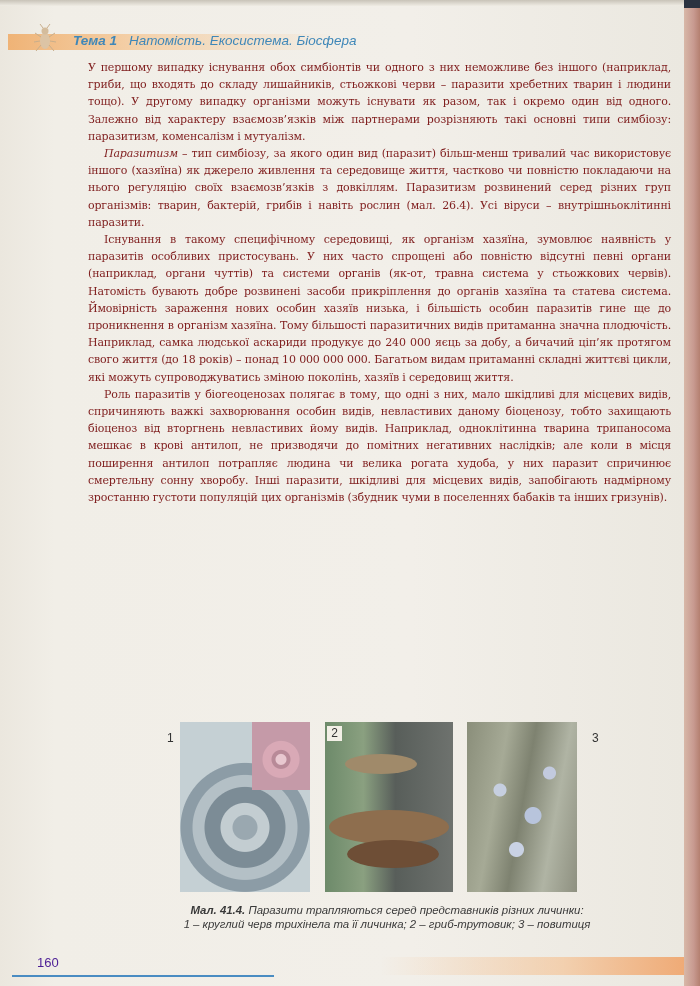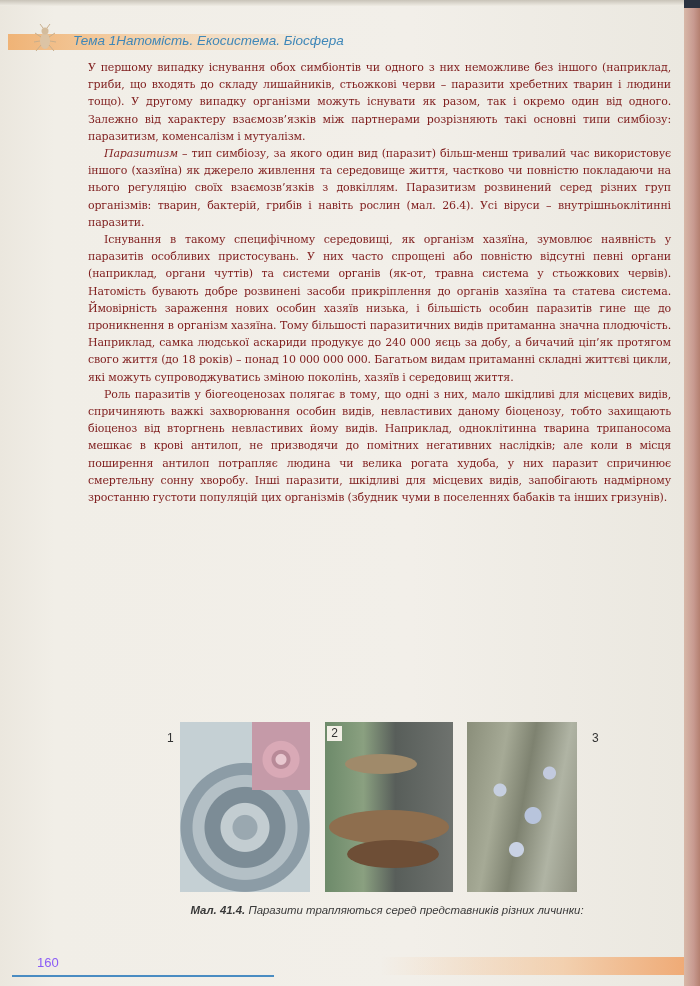--- a/index.html
+++ b/index.html
@@ -28,21 +28,21 @@
     background:linear-gradient(90deg,rgba(240,170,100,0.85) 0%,rgba(245,190,130,0.6) 40%,rgba(245,220,190,0) 100%);
   }
   .bug-icon {
     position:absolute; left:33px; top:24px; width:24px; height:30px;
   }
   .header {
     position:absolute; left:73px; top:33px;
     font-family:"Liberation Sans", sans-serif; font-style:italic;
     font-size:13.5px; color:#3f87b8; white-space:nowrap;
   }
-  .header .tema { font-weight:normal; margin-right:0; }
+  .header .tema { font-weight:bold; margin-right:12px; }
   .body-text {
     position:absolute; left:88px; top:59px; width:583px;
     font-size:11px; line-height:17.2px; color:#7f1d1d;
     text-align:justify; letter-spacing:-0.15px;
   }
   .body-text p { margin:0; text-indent:16px; }
   .body-text p.first { text-indent:0; }
   .term { font-weight:normal; font-style:italic; }
   .fig-num {
     position:absolute; font-family:"Liberation Sans", sans-serif;
@@ -76,21 +76,21 @@
     color:#333; text-align:center; line-height:15px;
   }
   .caption {
     position:absolute; left:152px; top:903px; width:470px;
     font-family:"Liberation Sans", sans-serif; font-style:italic;
     font-size:11.4px; line-height:14px; color:#3a3a3a; text-align:center;
   }
   .caption .cap-label { font-weight:bold; }
   .page-num {
     position:absolute; left:37px; top:955px;
-    font-family:"Liberation Sans", sans-serif; font-size:13px; color:#8b5cf6;
+    font-family:"Liberation Sans", sans-serif; font-size:13px; color:#4c1d95;
   }
   .footer-line {
     position:absolute; left:12px; top:975px; width:262px; height:2px; background:#4a8cc2;
   }
   .footer-band {
     position:absolute; left:380px; top:957px; width:304px; height:18px;
     background:linear-gradient(90deg,rgba(245,215,180,0) 0%,rgba(245,190,140,0.6) 60%,rgba(240,160,100,0.85) 100%);
   }
 </style>
 </head>
@@ -136,17 +136,18 @@
   <div class="shelf" style="left:4px;top:88px;width:120px;height:34px;background:#8e6e4e;"></div>
   <div class="shelf" style="left:22px;top:118px;width:92px;height:28px;background:#6e4e36;"></div>
 </div>
 <span class="badge2">2</span>
 
 <div class="img3"></div>
 <span class="fig-num" style="left:592px;top:731px;">3</span>
 
 <div class="caption">
   <div><span class="cap-label">Мал. 41.4.</span><span> Паразити трапляються серед представників різних личинки:</span></div>
+  <div>1 – круглий черв трихінела та її личинка; 2 – гриб-трутовик; 3 – повитиця</div>
 </div>
 
 <div class="footer-band"></div>
 <span class="page-num">160</span>
 <div class="footer-line"></div>
 
 </body></html>

